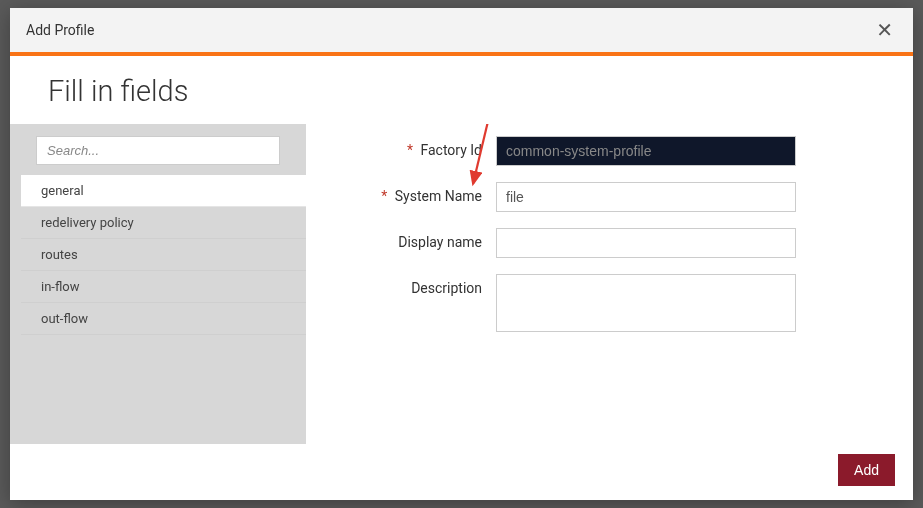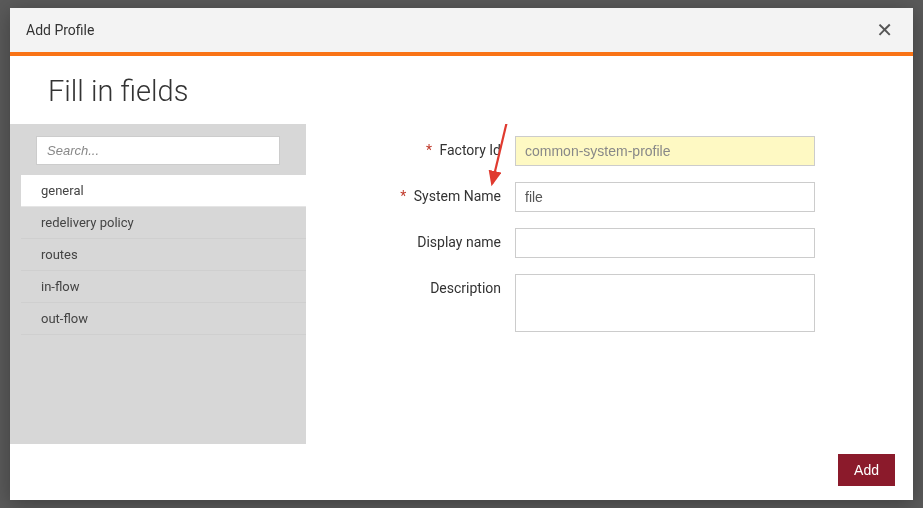--- a/index.html
+++ b/index.html
@@ -95,21 +95,20 @@
     margin-left: 11px;
   }
   .group-item.active {
     background: #fff;
     border-bottom: 1px solid #e5e5e5;
   }
   .form-area {
     flex: 1;
     padding: 12px 22px 12px 10px;
     position: relative;
-    margin-left: 19px;
   }
   .form-row {
     display: flex;
     align-items: flex-start;
     margin-bottom: 16px;
   }
   .form-label {
     width: 180px;
     text-align: right;
     padding-right: 14px;
@@ -121,21 +120,21 @@
   .form-input {
     flex: 1;
     max-width: 300px;
     padding: 6px 9px;
     border: 1px solid #ccc;
     font-size: 14px;
     color: #555;
     background: #fff;
   }
   .form-input[readonly] {
-    background: #fef9c3;
+    background: #0f172a;
     color: #888;
   }
   textarea.form-input {
     height: 58px;
     resize: none;
   }
   .arrow-svg {
     position: absolute;
     top: -40px;
     left: 135px;

